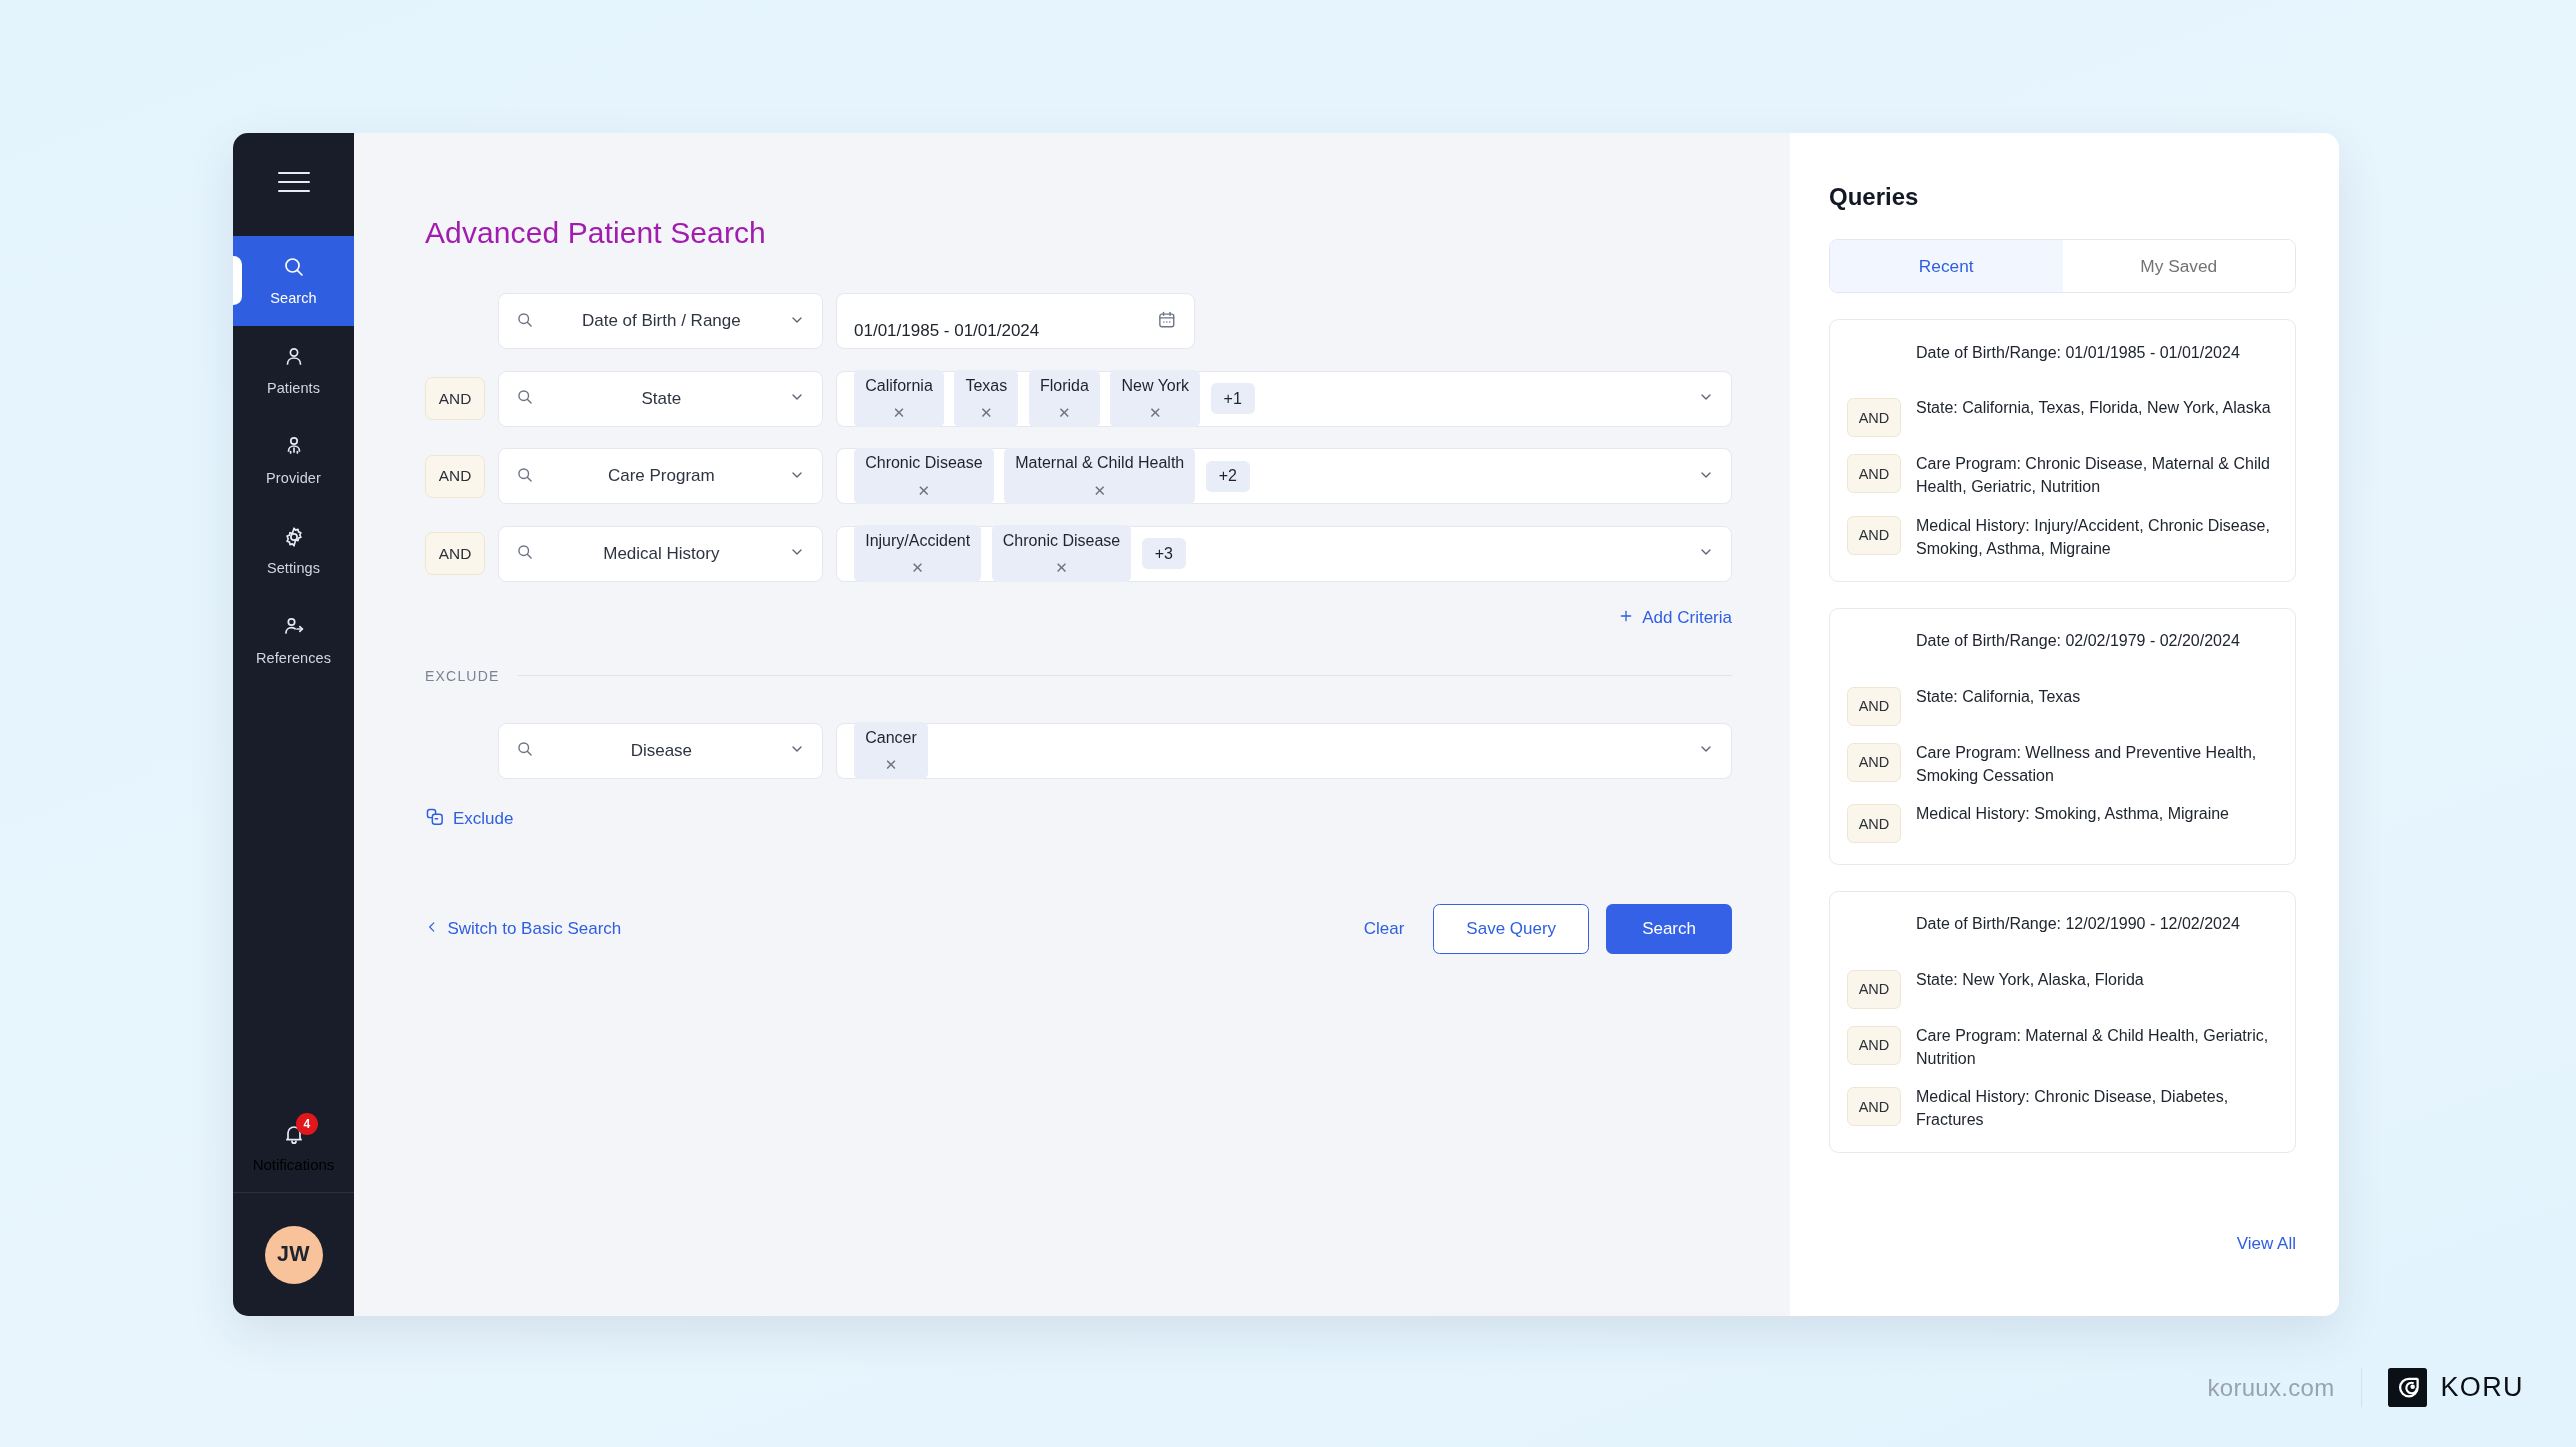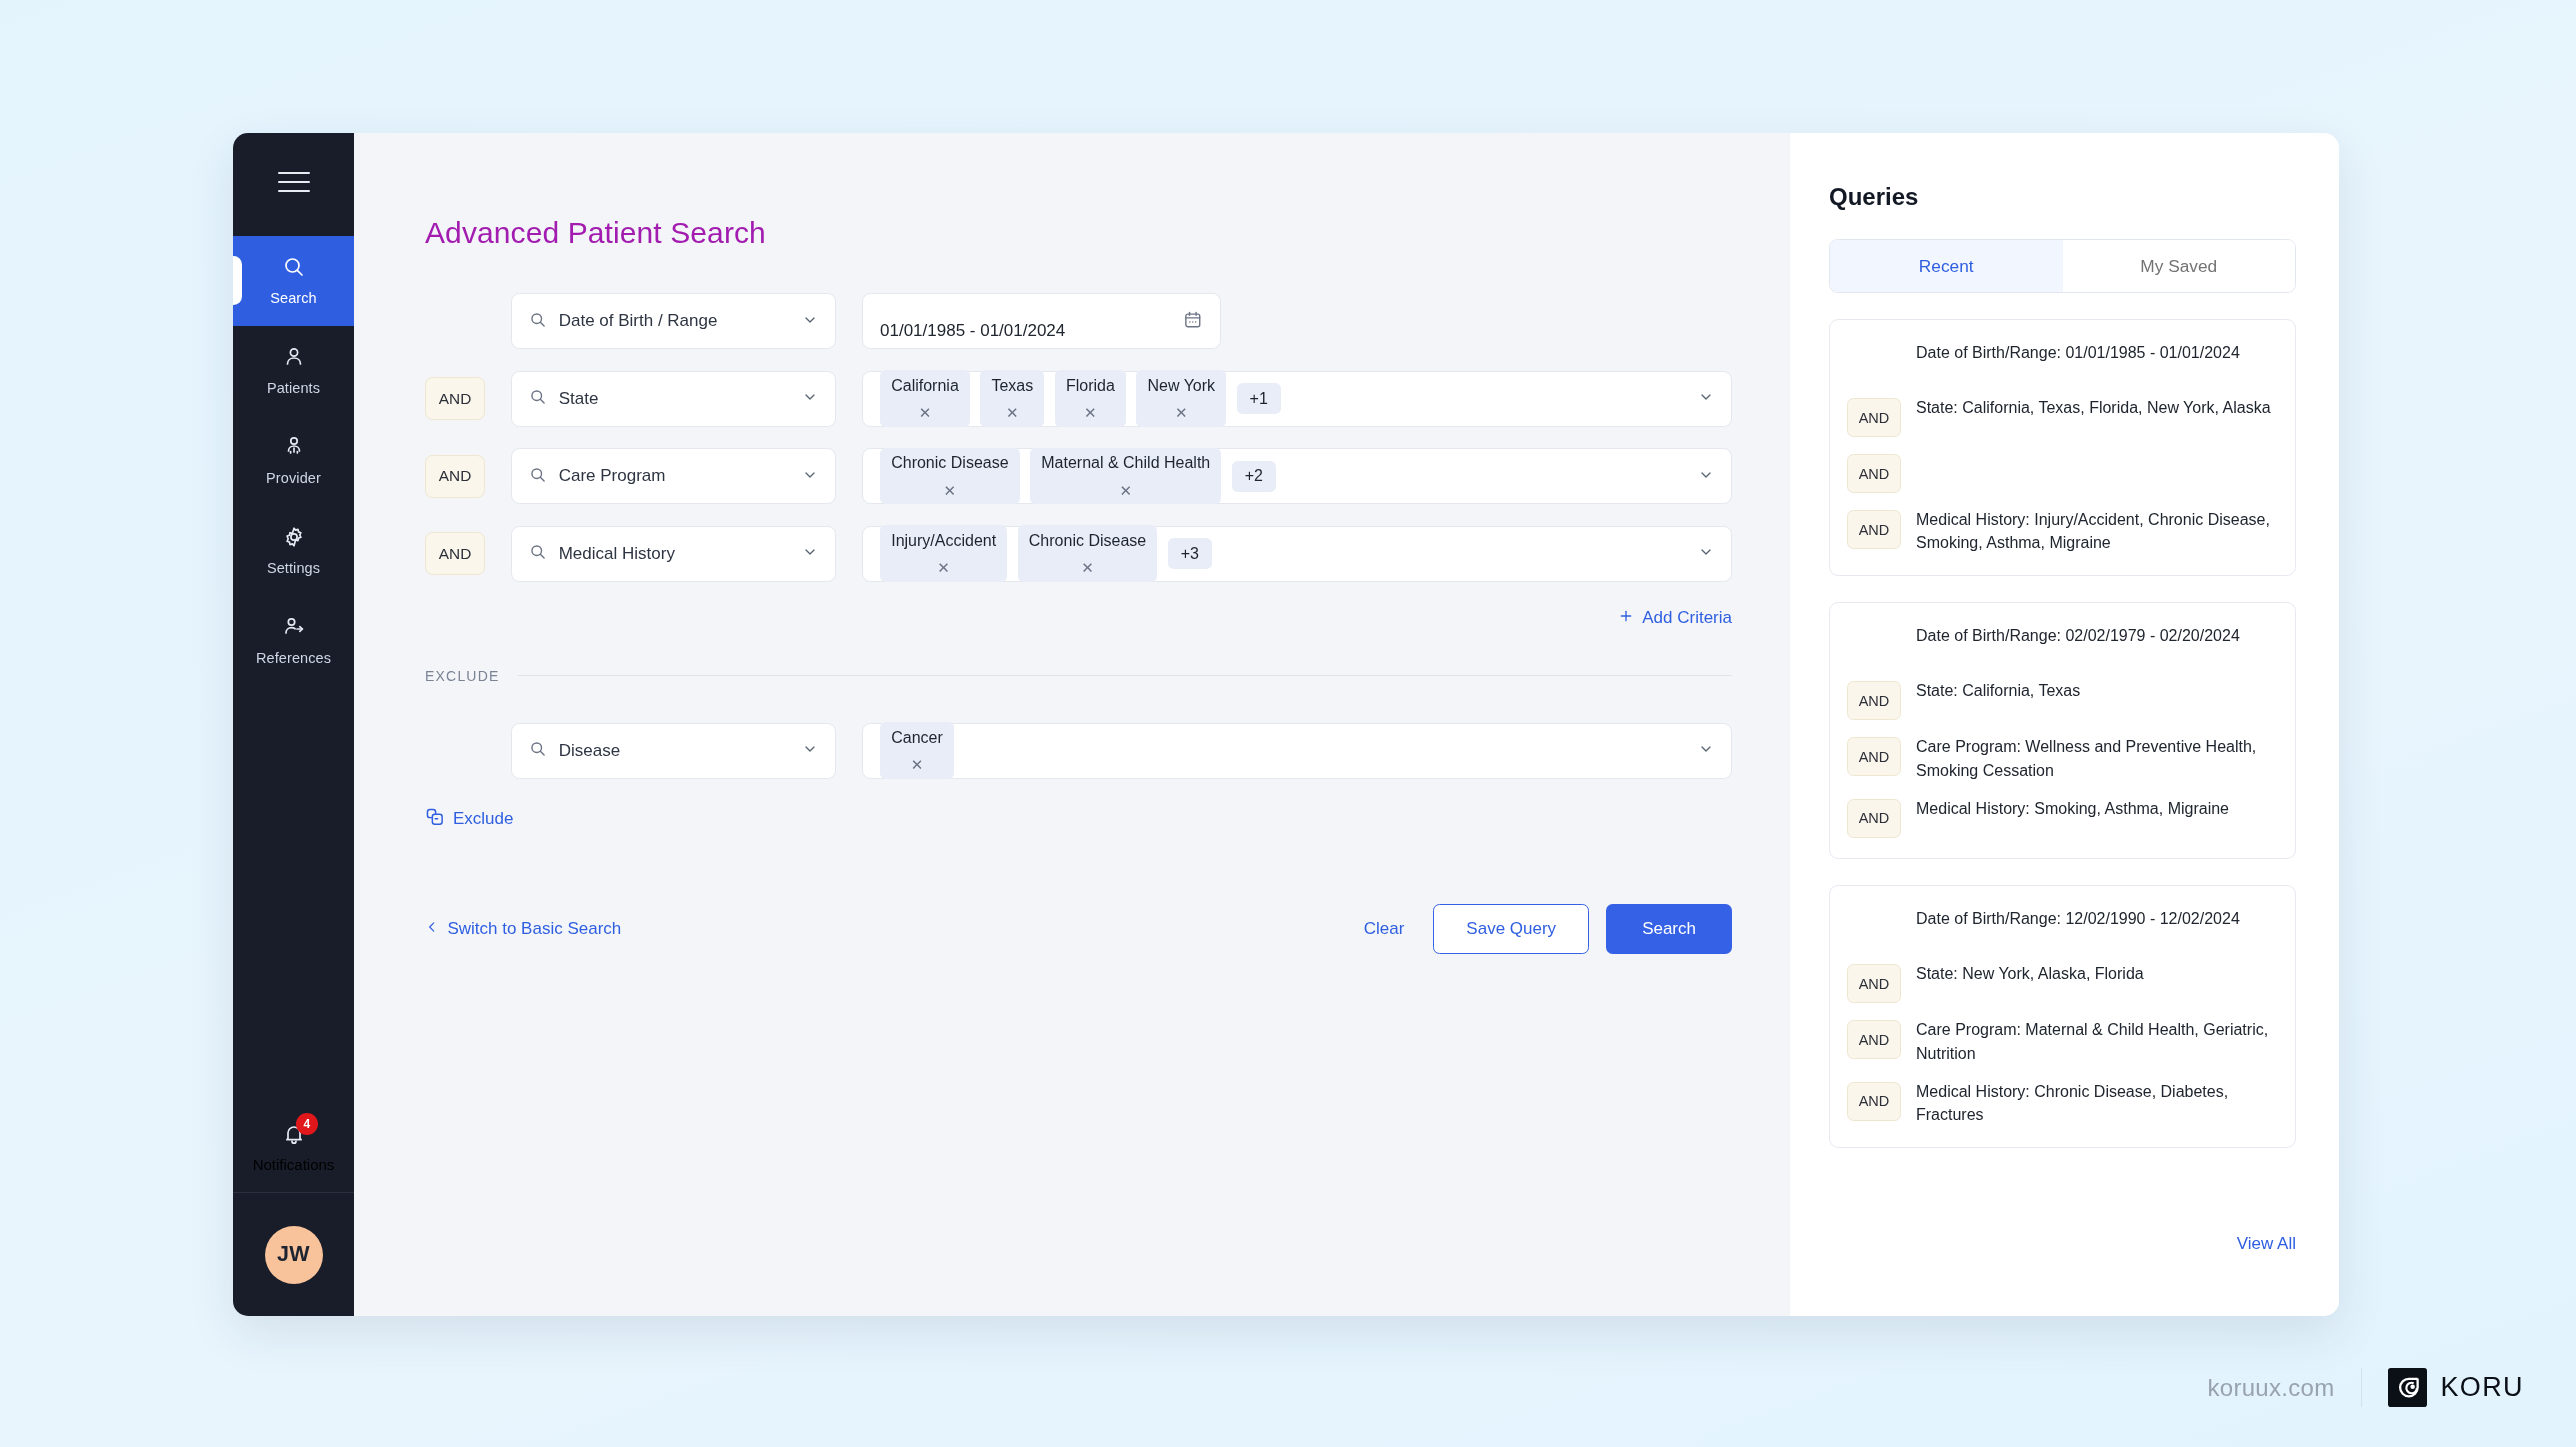--- a/index.html
+++ b/index.html
@@ -85,21 +85,21 @@
     flex: 1;
     background: #f3f5f9;
     padding: 54px 58px 0 71px;
     position: relative;
   }
   .page-title { font-size: 30px; color: #a21caf; font-weight: 400; letter-spacing: 0.1px; margin-top: 29px; }
 
   .criteria { margin-top: 43px; }
   .row {
     display: flex; align-items: center;
-    gap: 26px; margin-bottom: 21.5px;
+    gap: 13px; margin-bottom: 21.5px; text-align: center;
   }
   .and-badge {
     width: 60px; height: 43px; flex: 0 0 60px;
     background: #faf6ec; border: 0.9px solid #efe6cf; border-radius: 7.5px;
     display: flex; align-items: center; justify-content: center;
     color: #2c2f38; font-size: 15.4px; cursor: pointer;
   }
   .and-spacer { width: 60px; flex: 0 0 60px; }
 
   .field {
@@ -549,20 +549,21 @@
         <div class="q-line">
           <div class="q-and blank"></div>
           <div class="q-text">Date of Birth/Range: 01/01/1985 - 01/01/2024</div>
         </div>
         <div class="q-line">
           <div class="q-and">AND</div>
           <div class="q-text">State: California, Texas, Florida, New York, Alaska</div>
         </div>
         <div class="q-line">
           <div class="q-and">AND</div>
+          <div class="q-text">Care Program: Chronic Disease, Maternal &amp; Child Health, Geriatric, Nutrition</div>
         </div>
         <div class="q-line">
           <div class="q-and">AND</div>
           <div class="q-text">Medical History: Injury/Accident, Chronic Disease, Smoking, Asthma, Migraine</div>
         </div>
       </div>
 
       <div class="q-card">
         <div class="q-line">
           <div class="q-and blank"></div>

